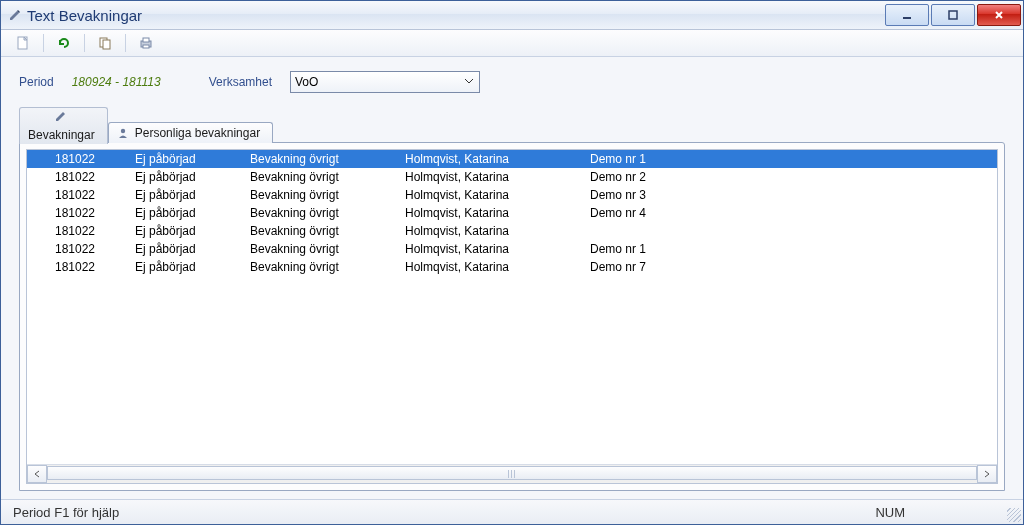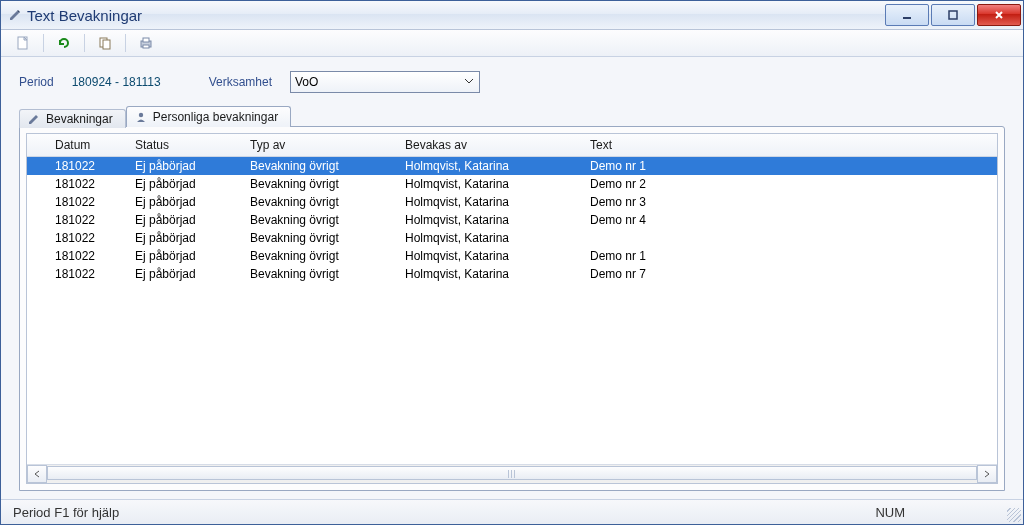--- a/index.html
+++ b/index.html
@@ -10,26 +10,26 @@
 .winbtns{margin-left:auto;display:flex;gap:0px;padding-right:2px;}
 .winbtn{width:42px;height:20px;border:1px solid #5a7bb5;border-radius:2px;display:flex;align-items:center;justify-content:center;background:linear-gradient(#e9f1fb,#c9dbf3);margin-left:2px;}
 .winbtn.close{background:linear-gradient(#f08080,#d9362b 45%,#c21e12 46%,#e25b50);border-color:#8a1a10;}
 .winbtn svg{display:block}
 .toolbar{height:26px;background:linear-gradient(#fdfdfe,#edf1f7);border-bottom:1px solid #c8d2e3;display:flex;align-items:center;gap:10px;padding-left:12px;}
 .tool{width:20px;height:20px;display:flex;align-items:center;justify-content:center;}
 .tsep{width:1px;height:18px;background:#c8d2e3;}
 .body{flex:1;padding:10px 14px 0 14px;background:#f4f6fa;display:flex;flex-direction:column;min-height:0;}
 .filters{display:flex;align-items:center;gap:18px;margin:4px 0 12px 4px;color:#324f8e;}
 .filters .lbl{color:#324f8e;}
-.filters .val{color:#0c4a6e;margin-right:30px;}
+.filters .val{color:#4d7c0f;margin-right:30px;font-style:italic;}
 .combo{width:180px;height:20px;border:1px solid #7a8aa8;background:linear-gradient(#fff,#eef2f8);display:flex;align-items:center;padding:0 4px;font-size:12px;position:relative;color:#000;}
 .combo .arrow{position:absolute;right:2px;top:1px;width:16px;height:16px;display:flex;align-items:center;justify-content:center;}
 .tabrow{display:flex;align-items:flex-end;gap:0;margin-left:4px;}
 .tab{border:1px solid #99a8c2;border-bottom:none;padding:3px 12px 3px 8px;background:linear-gradient(#fdfdfe,#eef2f8);border-radius:3px 3px 0 0;display:flex;align-items:center;gap:6px;font-size:12px;color:#1a1a1a;position:relative;top:1px;}
-.tab.inactive{background:linear-gradient(#f2f4f8,#e2e7ef);border-color:#b3bed2;top:2px;padding-top:2px;padding-bottom:2px;}
+.tab.inactive{background:linear-gradient(#f2f4f8,#e2e7ef);border-color:#b3bed2;top:2px;padding-top:2px;padding-bottom:2px;flex-direction:column;}
 .tab .ticon{width:12px;height:12px;}
 .panel{flex:1;border:1px solid #99a8c2;background:#fcfcfd;margin:0 4px 8px 4px;padding:6px;display:flex;flex-direction:column;min-height:0;border-radius:0 3px 0 0;}
 .grid{flex:1;border:1px solid #b9c4d7;background:#fff;display:flex;flex-direction:column;min-height:0;}
 .ghead{display:flex;background:linear-gradient(#fcfdfe,#eef2f8);border-bottom:1px solid #cdd6e5;height:22px;align-items:center;}
 .gh{padding:0 8px;font-size:12px;color:#1a1a1a;border-right:1px solid transparent;box-sizing:border-box;}
 .gbody{flex:1;overflow:hidden;background:#fff;}
 .gr{display:flex;height:18px;align-items:center;}
 .gr.sel{background:#2f7bd9;color:#fff;}
 .gc{padding:0 8px;font-size:12px;box-sizing:border-box;white-space:nowrap;}
 .c0{width:100px;padding-left:28px;}
@@ -136,27 +136,20 @@
         <span class="ticon"><svg width="12" height="12">
               <circle cx="6" cy="4" r="2.2" fill="#6a7a9a"></circle>
               <path d="M2 11 Q6 6 10 11 Z" fill="#6a7a9a"></path>
             </svg></span>
         <span>Personliga bevakningar</span>
       </div>
     </div>
 
     <div class="panel">
       <div class="grid">
-        <div class="ghead">
-          <div class="gh c0">Datum</div>
-          <div class="gh c1">Status</div>
-          <div class="gh c2">Typ av</div>
-          <div class="gh c3">Bevakas av</div>
-          <div class="gh c4">Text</div>
-        </div>
         <div class="gbody" id="gbody">
             <div class="gr sel">
               <div class="gc c0">181022</div>
               <div class="gc c1">Ej påbörjad</div>
               <div class="gc c2">Bevakning övrigt</div>
               <div class="gc c3">Holmqvist, Katarina</div>
               <div class="gc c4">Demo nr 1</div>
             </div>
             <div class="gr">
               <div class="gc c0">181022</div>

